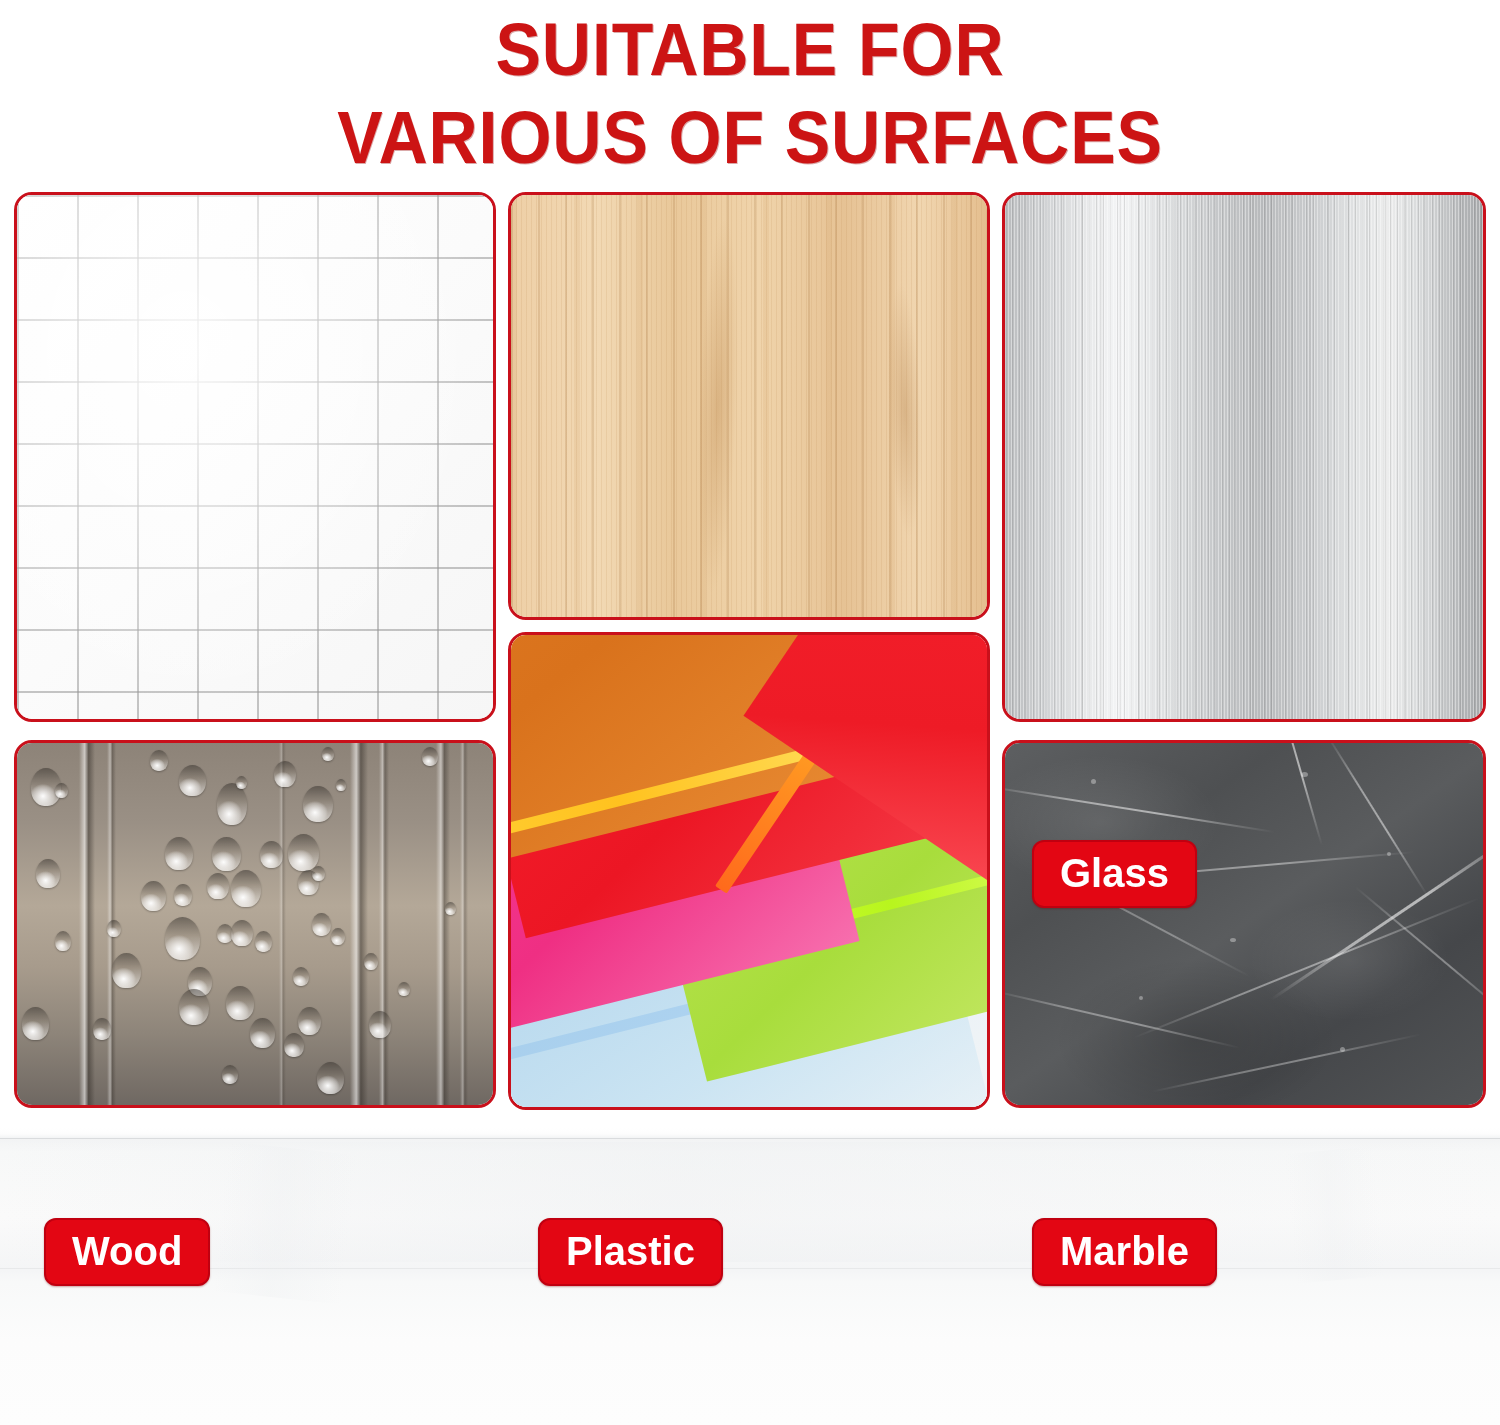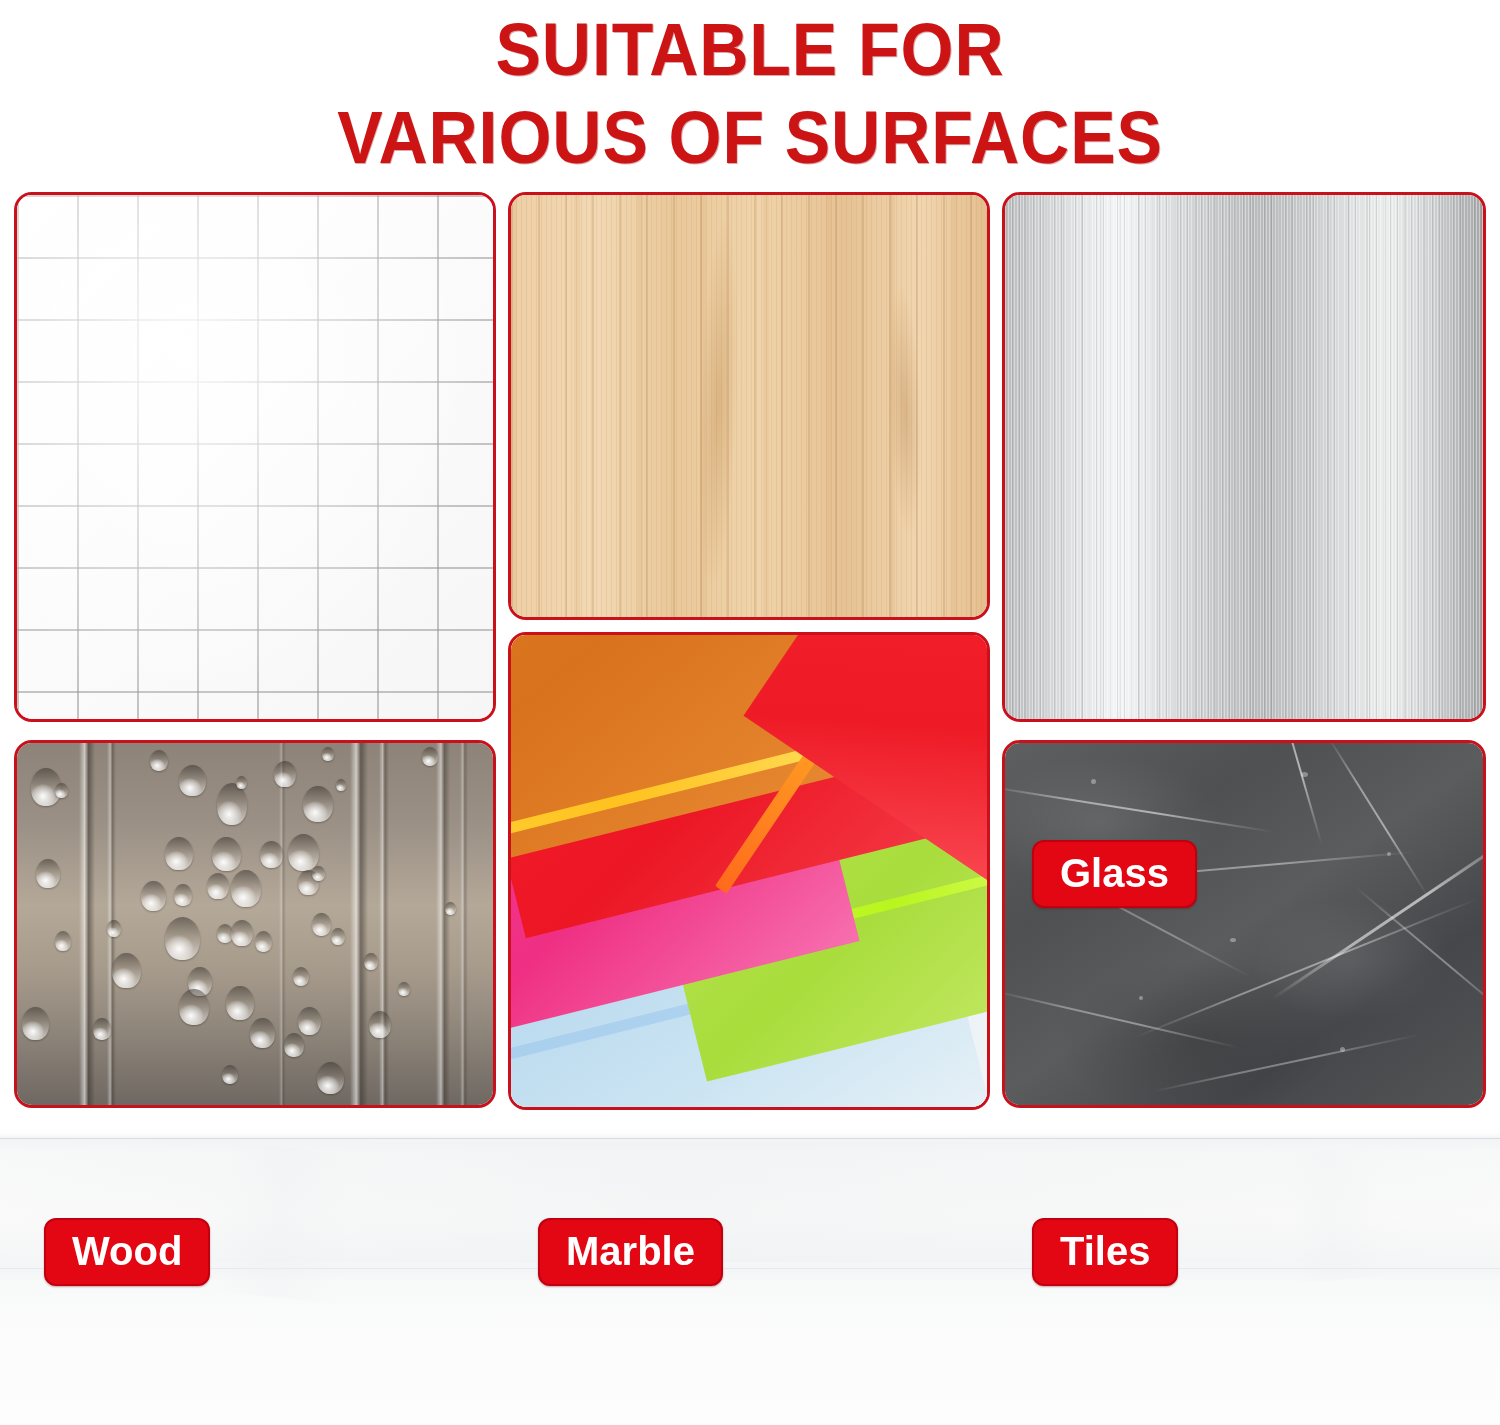--- a/index.html
+++ b/index.html
@@ -383,22 +383,22 @@
       <div class="speck" style="left:62%; top:8%;  width:7px; height:5px;"></div>
       <div class="speck" style="left:80%; top:30%; width:4px; height:4px;"></div>
       <div class="speck" style="left:47%; top:54%; width:6px; height:4px;"></div>
       <div class="speck" style="left:70%; top:84%; width:5px; height:5px;"></div>
       <div class="speck" style="left:28%; top:70%; width:4px; height:4px;"></div>
     </div>
   </div>
 
   <div class="badge b-metal">Glass</div>
   <div class="badge b-glass">Wood</div>
-  <div class="badge b-plastic">Marble</div>
-  <div class="badge b-marble">Tiles</div>
+  <div class="badge b-plastic">Plastic</div>
+  <div class="badge b-marble">Marble</div>
 </div>
 
 <div class="counter">
   <div class="counter-seam" style="top:10px;"></div>
   <div class="counter-seam" style="top:140px; opacity:.5;"></div>
   <div class="counter-sheen" style="left:0; top:14px; width:1500px; height:120px; opacity:.5;"></div>
   <div class="counter-sheen" style="left:220px; top:20px; width:130px; height:150px; opacity:.35; transform:rotate(6deg);"></div>
   <div class="counter-sheen" style="left:1290px; top:22px; width:90px; height:130px; opacity:.3; transform:rotate(-5deg);"></div>
 </div>
 

